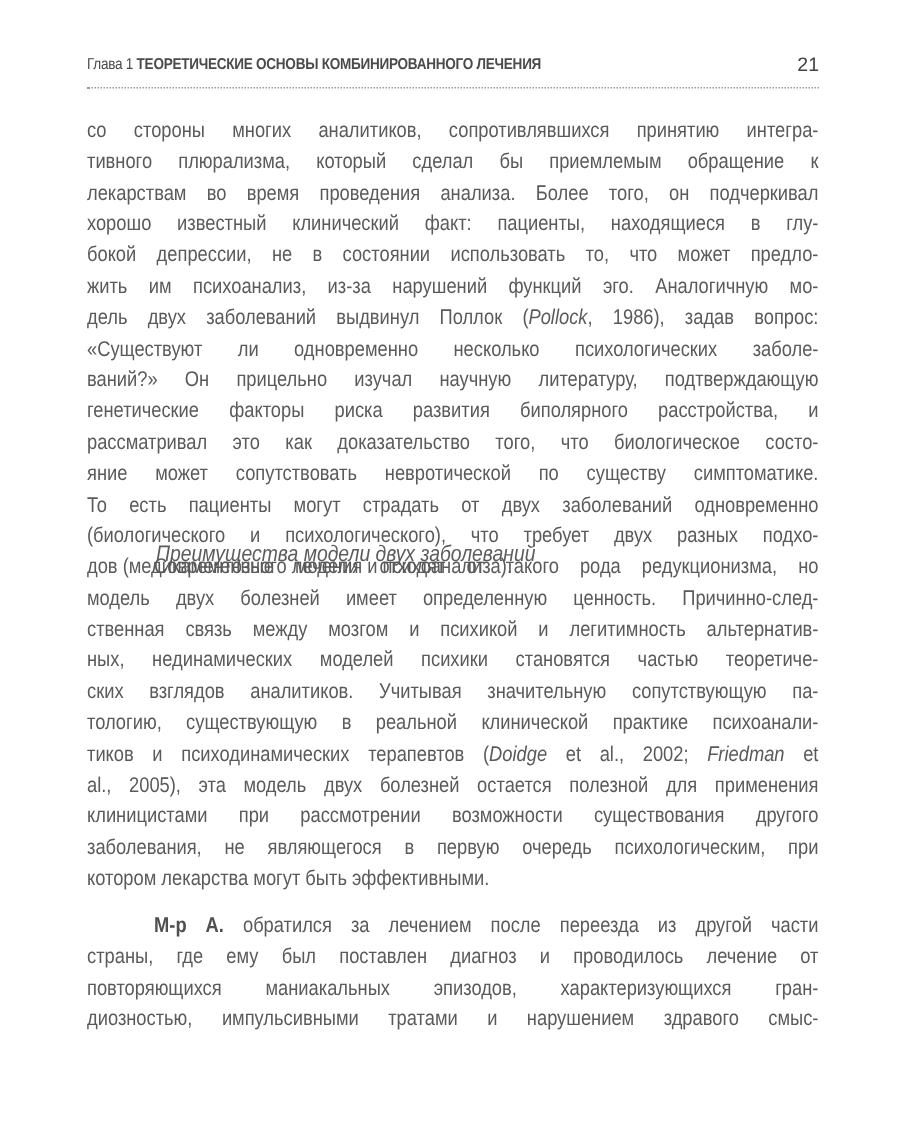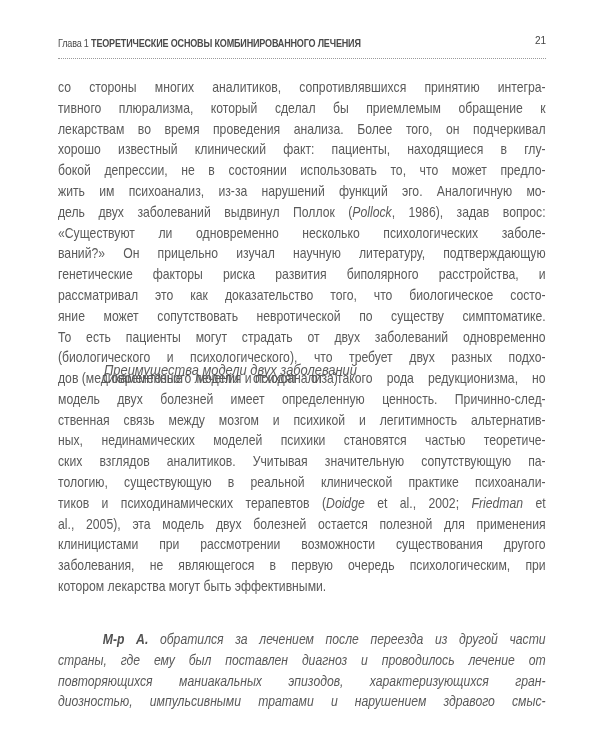--- a/index.html
+++ b/index.html
@@ -12,21 +12,21 @@
   .running-head {
     position: absolute; top: 37px; left: 0; width: 488px; height: 16px;
     font-size: 10.5px; color: #4a4a4a; letter-spacing: -0.2px;
     font-family: "Liberation Sans", sans-serif;
     transform: scaleX(0.86); transform-origin: left top;
     width: 567px;
   }
   .running-head .chapter { font-weight: normal; }
   .running-head .title { font-weight: bold; }
   .page-number {
-    position: absolute; top: 35px; right: 0; font-size: 10px; color: #444;
+    position: absolute; top: 35px; right: 0; font-size: 13px; color: #444;
     font-family: "Liberation Sans", sans-serif;
   }
   .rule {
     position: absolute; top: 58px; left: 0; width: 488px; height: 0;
     border-top: 1px dotted #9a9a9a;
   }
   .body-text {
     position: absolute; left: 0; width: 488px;
     font-size: 14.2px; line-height: 20.8px; color: #5a5a5a;
     text-align: justify; font-family: "Liberation Sans", sans-serif;
@@ -39,21 +39,21 @@
   .line.last { text-align-last: left; }
   .indent { padding-left: 52px; width: 515px; }
   .p1 { top: 77px; }
   .section-heading {
     position: absolute; top: 361px; left: 46px;
     font-size: 15px; font-style: italic; color: #5c5c5c;
     font-family: "Liberation Sans", sans-serif;
     transform: scaleX(0.86); transform-origin: left center; white-space: nowrap;
   }
   .p2 { top: 368px; }
-  .p3 { top: 629px; font-style: italic; }
+  .p3 { top: 607px; }
   .bold { font-weight: bold; color: #505050; }
   .it { font-style: italic; }
 </style>
 </head>
 <body>
 
 <div class="page">
   <div class="running-head">
     <span class="chapter">Глава 1</span>
     <span class="title">ТЕОРЕТИЧЕСКИЕ ОСНОВЫ КОМБИНИРОВАННОГО ЛЕЧЕНИЯ</span>

